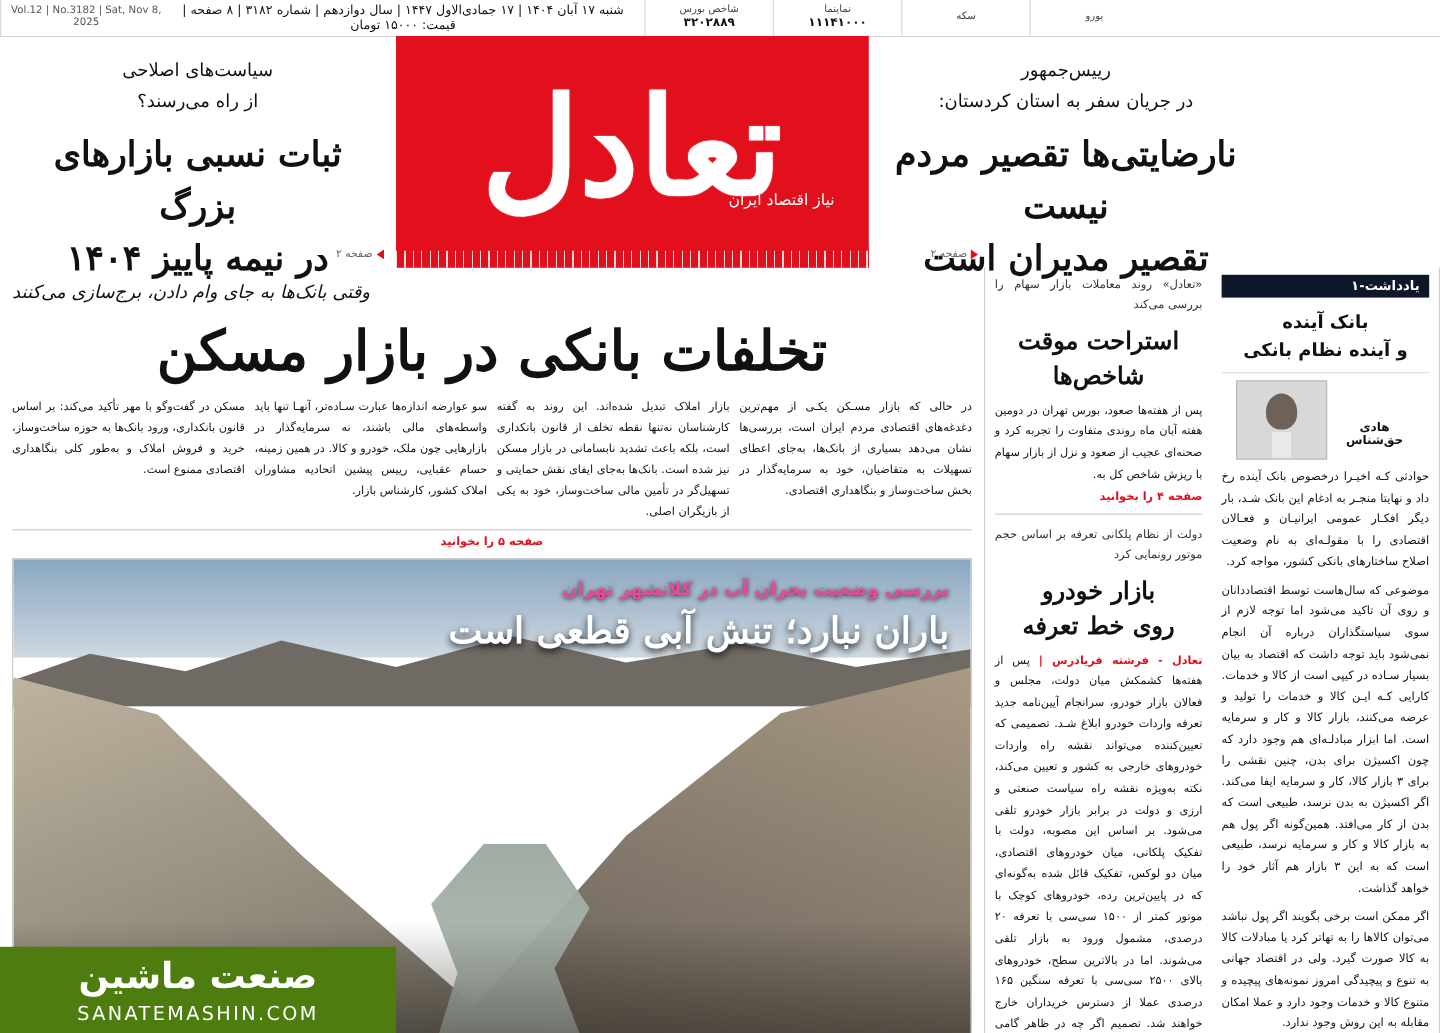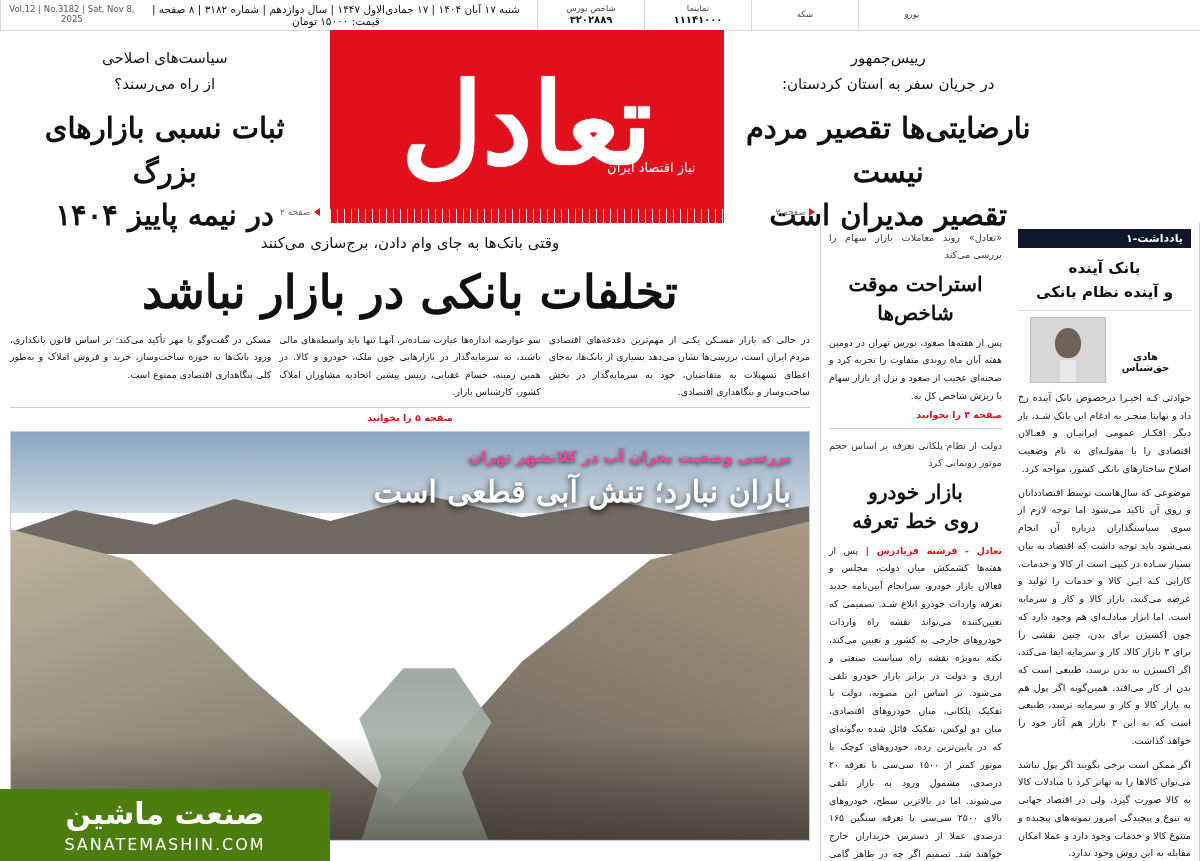--- a/index.html
+++ b/index.html
@@ -94,21 +94,21 @@
     display:flex;flex-direction:row-reverse;align-items:flex-start;gap:6px;margin:6px 12px 4px;
   }
   .author .name{font-size:10px;font-weight:bold;text-align:center;flex:1;padding-top:34px;}
   .avatar{
     width:74px;height:64px;background:#d8d8d8;border:1px solid #bbb;overflow:hidden;position:relative;
   }
   .avatar .head{position:absolute;left:50%;top:10px;transform:translateX(-50%);width:26px;height:30px;background:#6e6258;border-radius:50% 50% 45% 45%;}
   .avatar .shirt{position:absolute;left:50%;bottom:0;transform:translateX(-50%);width:16px;height:22px;background:#e9e9ea;}
 
   
-  .lead-kicker{font-size:15px;text-align:center;line-height:1.6;margin:2px 0 6px;}
+  .lead-kicker{font-size:15px;text-align:left;line-height:1.6;margin:2px 0 6px;font-style:italic;}
   .lead-title{
     font-size:46px;font-weight:bold;text-align:center;line-height:1.35;
     font-family:"DejaVu Serif","Liberation Serif",serif;margin-bottom:8px;
   }
   .lead-cols{
     display:flex;flex-direction:row-reverse;gap:8px;font-size:9.4px;line-height:1.85;
     text-align:justify;border-bottom:1px solid #ccc;padding-bottom:6px;
   }
   .lead-cols .c{flex:1 1 0;}
   .morelink{color:#e2101c;font-weight:bold;font-size:9.5px;text-align:center;margin-top:4px;}
@@ -232,24 +232,25 @@
         <div class="name">هادی حق‌شناس</div>
       </div>
       <div class="note-body">حوادثی کـه اخیـرا درخصوص بانک آینده رخ داد و نهایتا منجـر به ادغام این بانک شـد، بار دیگر افکـار عمومی ایرانیـان و فعـالان اقتصادی را با مقولـه‌ای به نام وضعیت اصلاح ساختارهای بانکی کشور، مواجه کرد.</div>
       <div class="note-body">موضوعی که سال‌هاست توسط اقتصاددانان و روی آن تاکید می‌شود اما توجه لازم از سوی سیاستگذاران درباره آن انجام نمی‌شود باید توجه داشت که اقتصاد به بیان بسیار سـاده در کیپی است از کالا و خدمات. کارایی کـه ایـن کالا و خدمات را تولید و عرضه می‌کنند، بازار کالا و کار و سرمایه است. اما ابزار مبادلـه‌ای هم وجود دارد که چون اکسیژن برای بدن، چنین نقشی را برای ۳ بازار کالا، کار و سرمایه ایفا می‌کند. اگر اکسیژن به بدن نرسد، طبیعی است که بدن از کار می‌افتد. همین‌گونه اگر پول هم به بازار کالا و کار و سرمایه نرسد، طبیعی است که به این ۳ بازار هم آثار خود را خواهد گذاشت.</div>
       <div class="note-body">اگر ممکن است برخی بگویند اگر پول نباشد می‌توان کالاها را به تهاتر کرد یا مبادلات کالا به کالا صورت گیرد. ولی در اقتصاد جهانی به تنوع و پیچیدگی امروز نمونه‌های پیچیده و متنوع کالا و خدمات وجود دارد و عملا امکان مقابله به این روش وجود ندارد.</div>
 
     </div>
 
     <div class="col-center">
       <div class="lead-kicker">وقتی بانک‌ها به جای وام دادن، برج‌سازی می‌کنند</div>
-      <div class="lead-title">تخلفات بانکی در بازار نباشد</div>
+      <div class="lead-title">تخلفات بانکی در بازار مسکن</div>
       <div class="lead-cols">
         <div class="c">مسکن در گفت‌وگو با مهر تأکید می‌کند: بر اساس قانون بانکداری، ورود بانک‌ها به حوزه ساخت‌وساز، خرید و فروش املاک و به‌طور کلی بنگاهداری اقتصادی ممنوع است.</div>
         <div class="c">سو عوارضه اندازه‌ها عبارت سـاده‌تر، آنهـا تنها باید واسطه‌های مالی باشند، نه سرمایه‌گذار در بازارهایی چون ملک، خودرو و کالا. در همین زمینه، حسام عقبایی، رییس پیشین اتحادیه مشاوران املاک کشور، کارشناس بازار.</div>
+        <div class="c">بازار املاک تبدیل شده‌اند. این روند به گفته کارشناسان نه‌تنها نقطه تخلف از قانون بانکداری است، بلکه باعث تشدید نابسامانی در بازار مسکن نیز شده است. بانک‌ها به‌جای ایفای نقش حمایتی و تسهیل‌گر در تأمین مالی ساخت‌وساز، خود به یکی از بازیگران اصلی.</div>
         <div class="c">در حالی که بازار مسـکن یکـی از مهم‌ترین دغدغه‌های اقتصادی مردم ایران است، بررسی‌ها نشان می‌دهد بسیاری از بانک‌ها، به‌جای اعطای تسهیلات به متقاضیان، خود به سرمایه‌گذار در بخش ساخت‌وساز و بنگاهداری اقتصادی.</div>
       </div>
       <div class="morelink">صفحه ۵ را بخوانید</div>
 
       <div class="photo-wrap">
         <div class="photo">
           <div class="sky"></div>
           <div class="ridge"></div>
           <div class="slope-l"></div>
           <div class="slope-r"></div>

